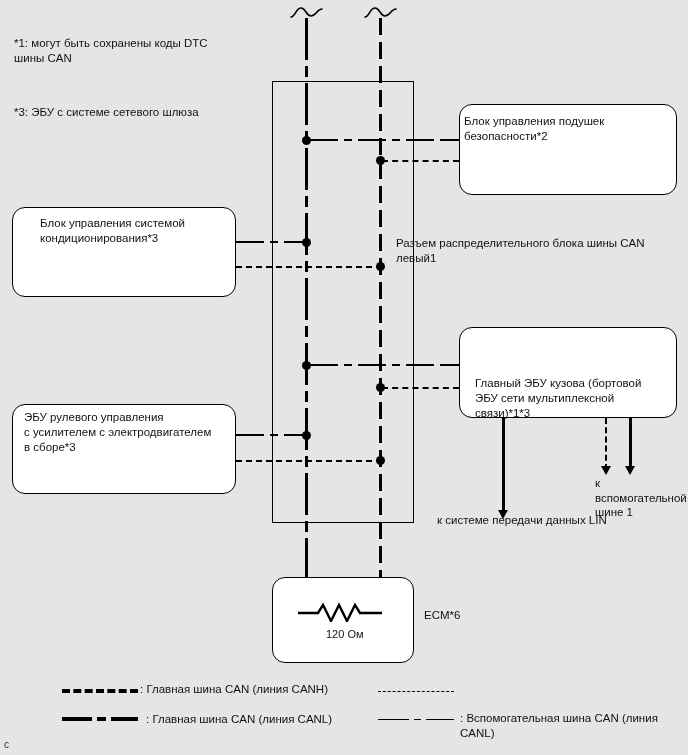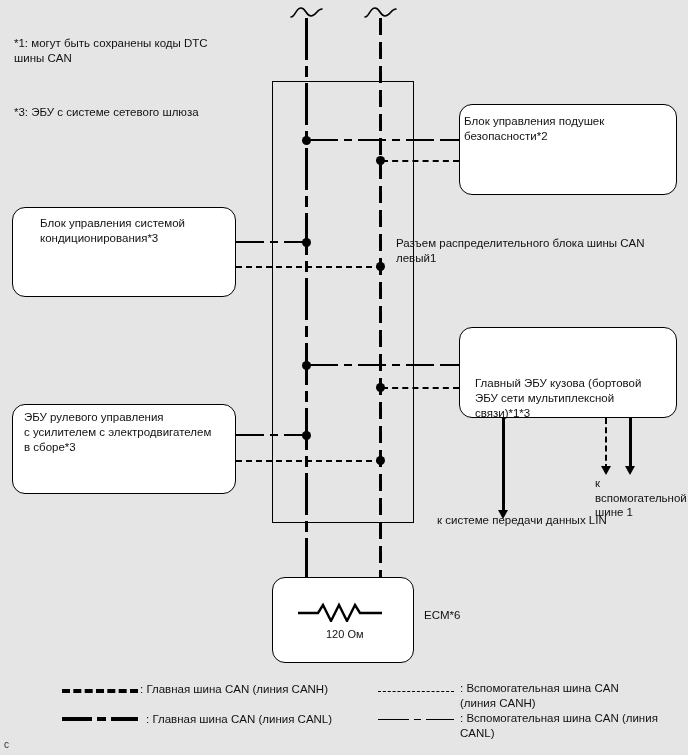--- a/index.html
+++ b/index.html
@@ -283,22 +283,20 @@
   <div class="legend-text" style="left:140px; top:682px; width:230px;">: Главная шина CAN (линия CANH)</div>
 
   <div>
     <div class="dd-part" style="left:62px; top:717px; width:30px; height:4px;"></div>
     <div class="dd-part" style="left:97px; top:717px; width:9px;  height:4px;"></div>
     <div class="dd-part" style="left:111px; top:717px; width:27px; height:4px;"></div>
   </div>
   <div class="legend-text" style="left:146px; top:712px; width:230px;">: Главная шина CAN (линия CANL)</div>
 
   <div class="legend-sample samp-thin-dash" style="left:378px; top:691px; width:76px;"></div>
-  <div class="legend-text" style="left:460px; top:681px; width:225px;">: Вспомогательная шина CAN
-(линия CANH)</div>
 
   <div>
     <div class="dd-part" style="left:378px; top:719px; width:31px; height:1.3px;"></div>
     <div class="dd-part" style="left:414px; top:719px; width:7px;  height:1.3px;"></div>
     <div class="dd-part" style="left:426px; top:719px; width:28px; height:1.3px;"></div>
   </div>
   <div class="legend-text" style="left:460px; top:711px; width:225px;">: Вспомогательная шина CAN (линия
 CANL)</div>
 
   <div class="corner-mark" style="left:4px; top:739px;">c</div>

